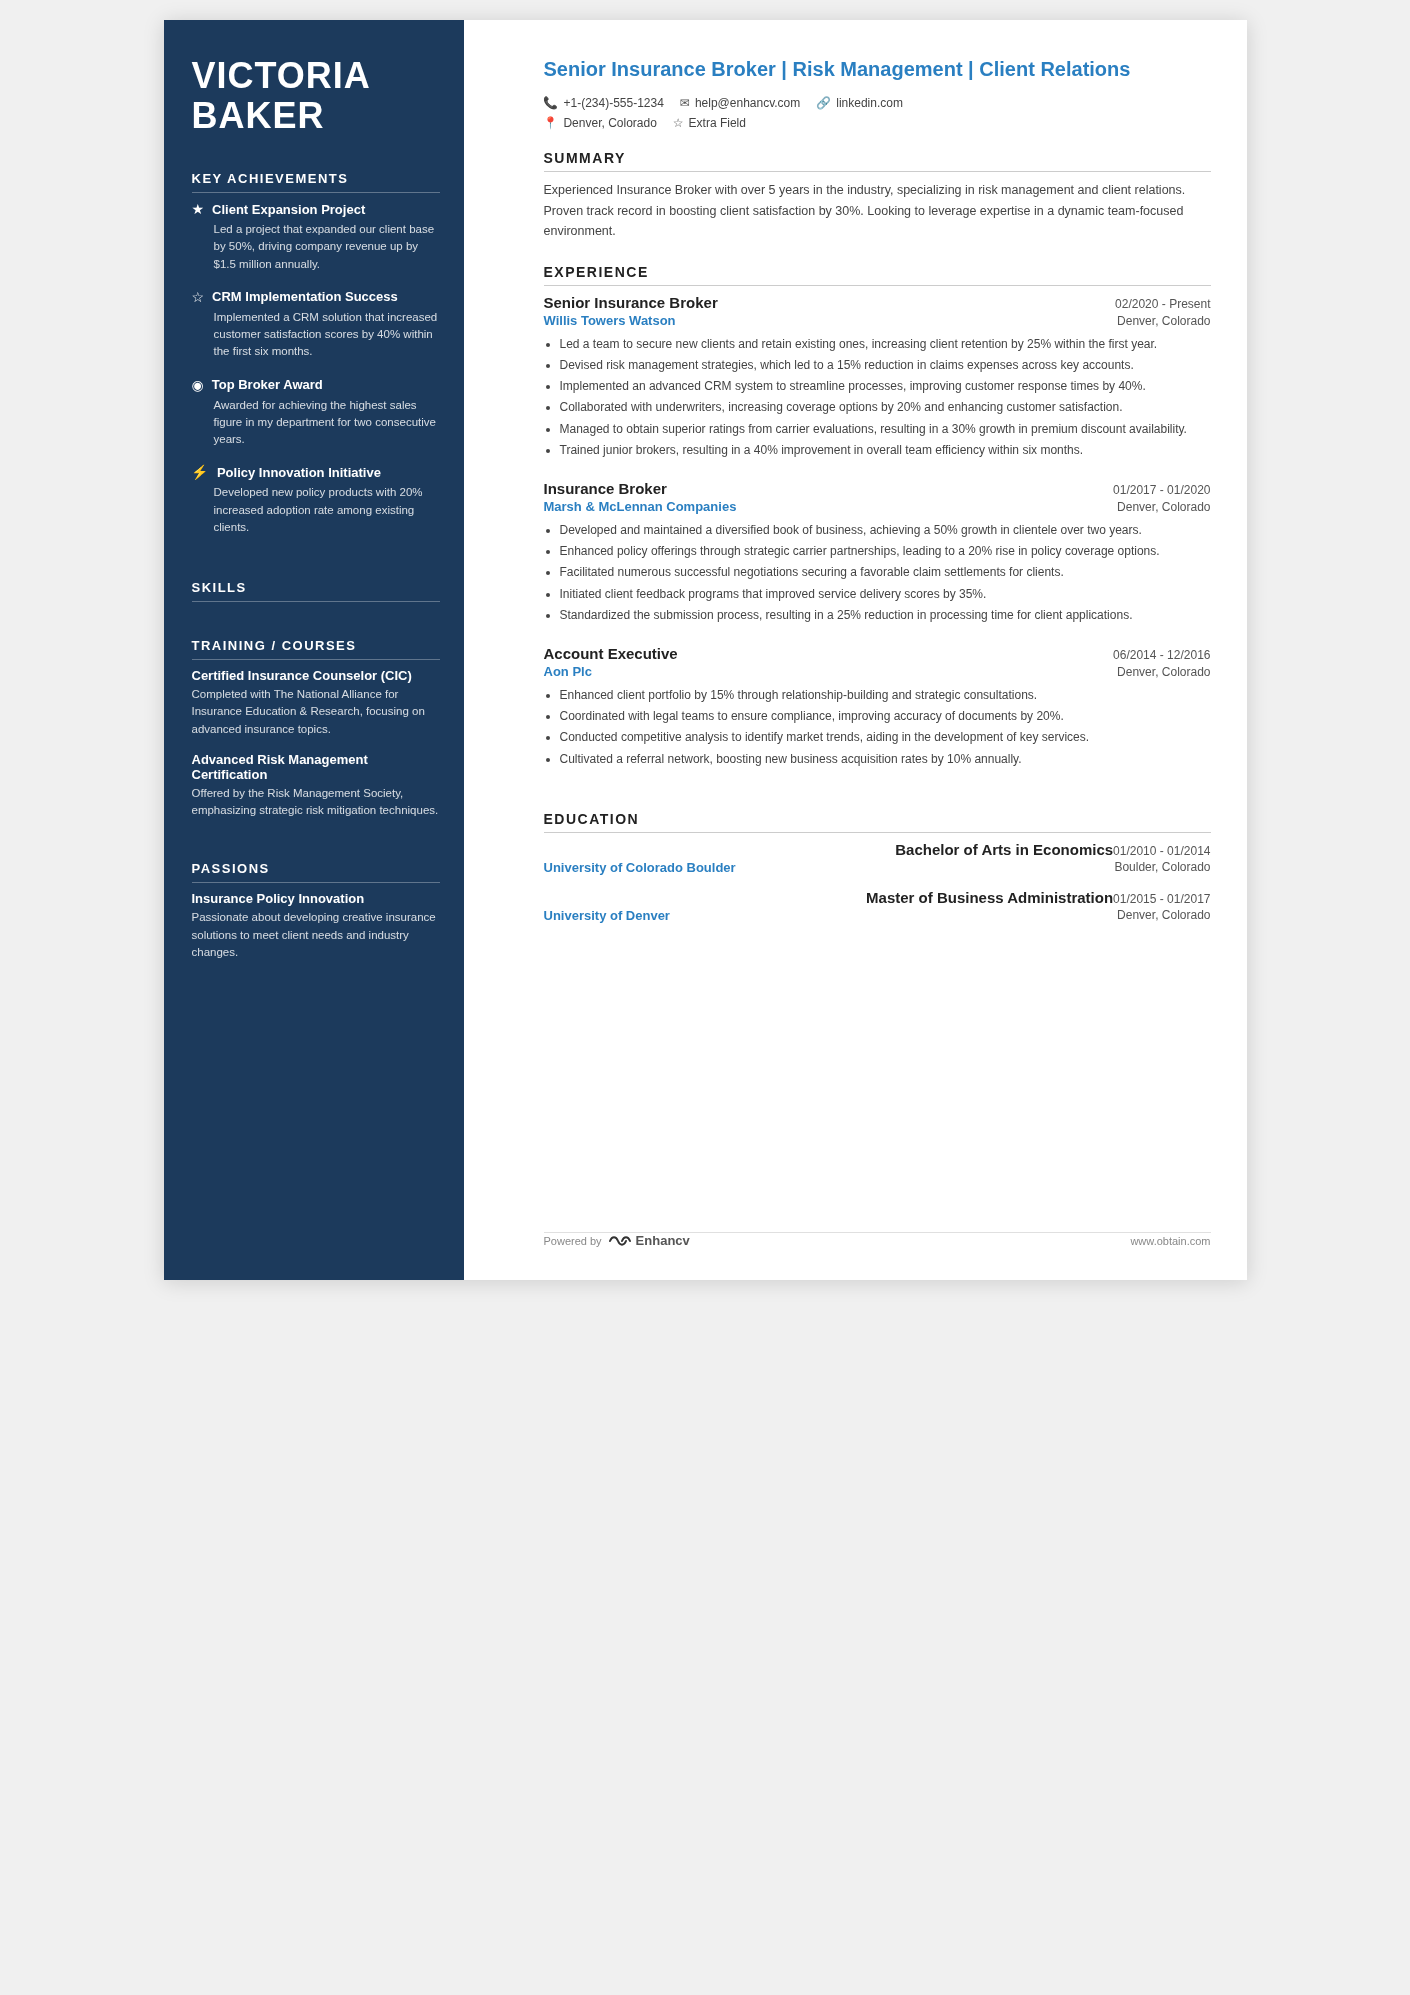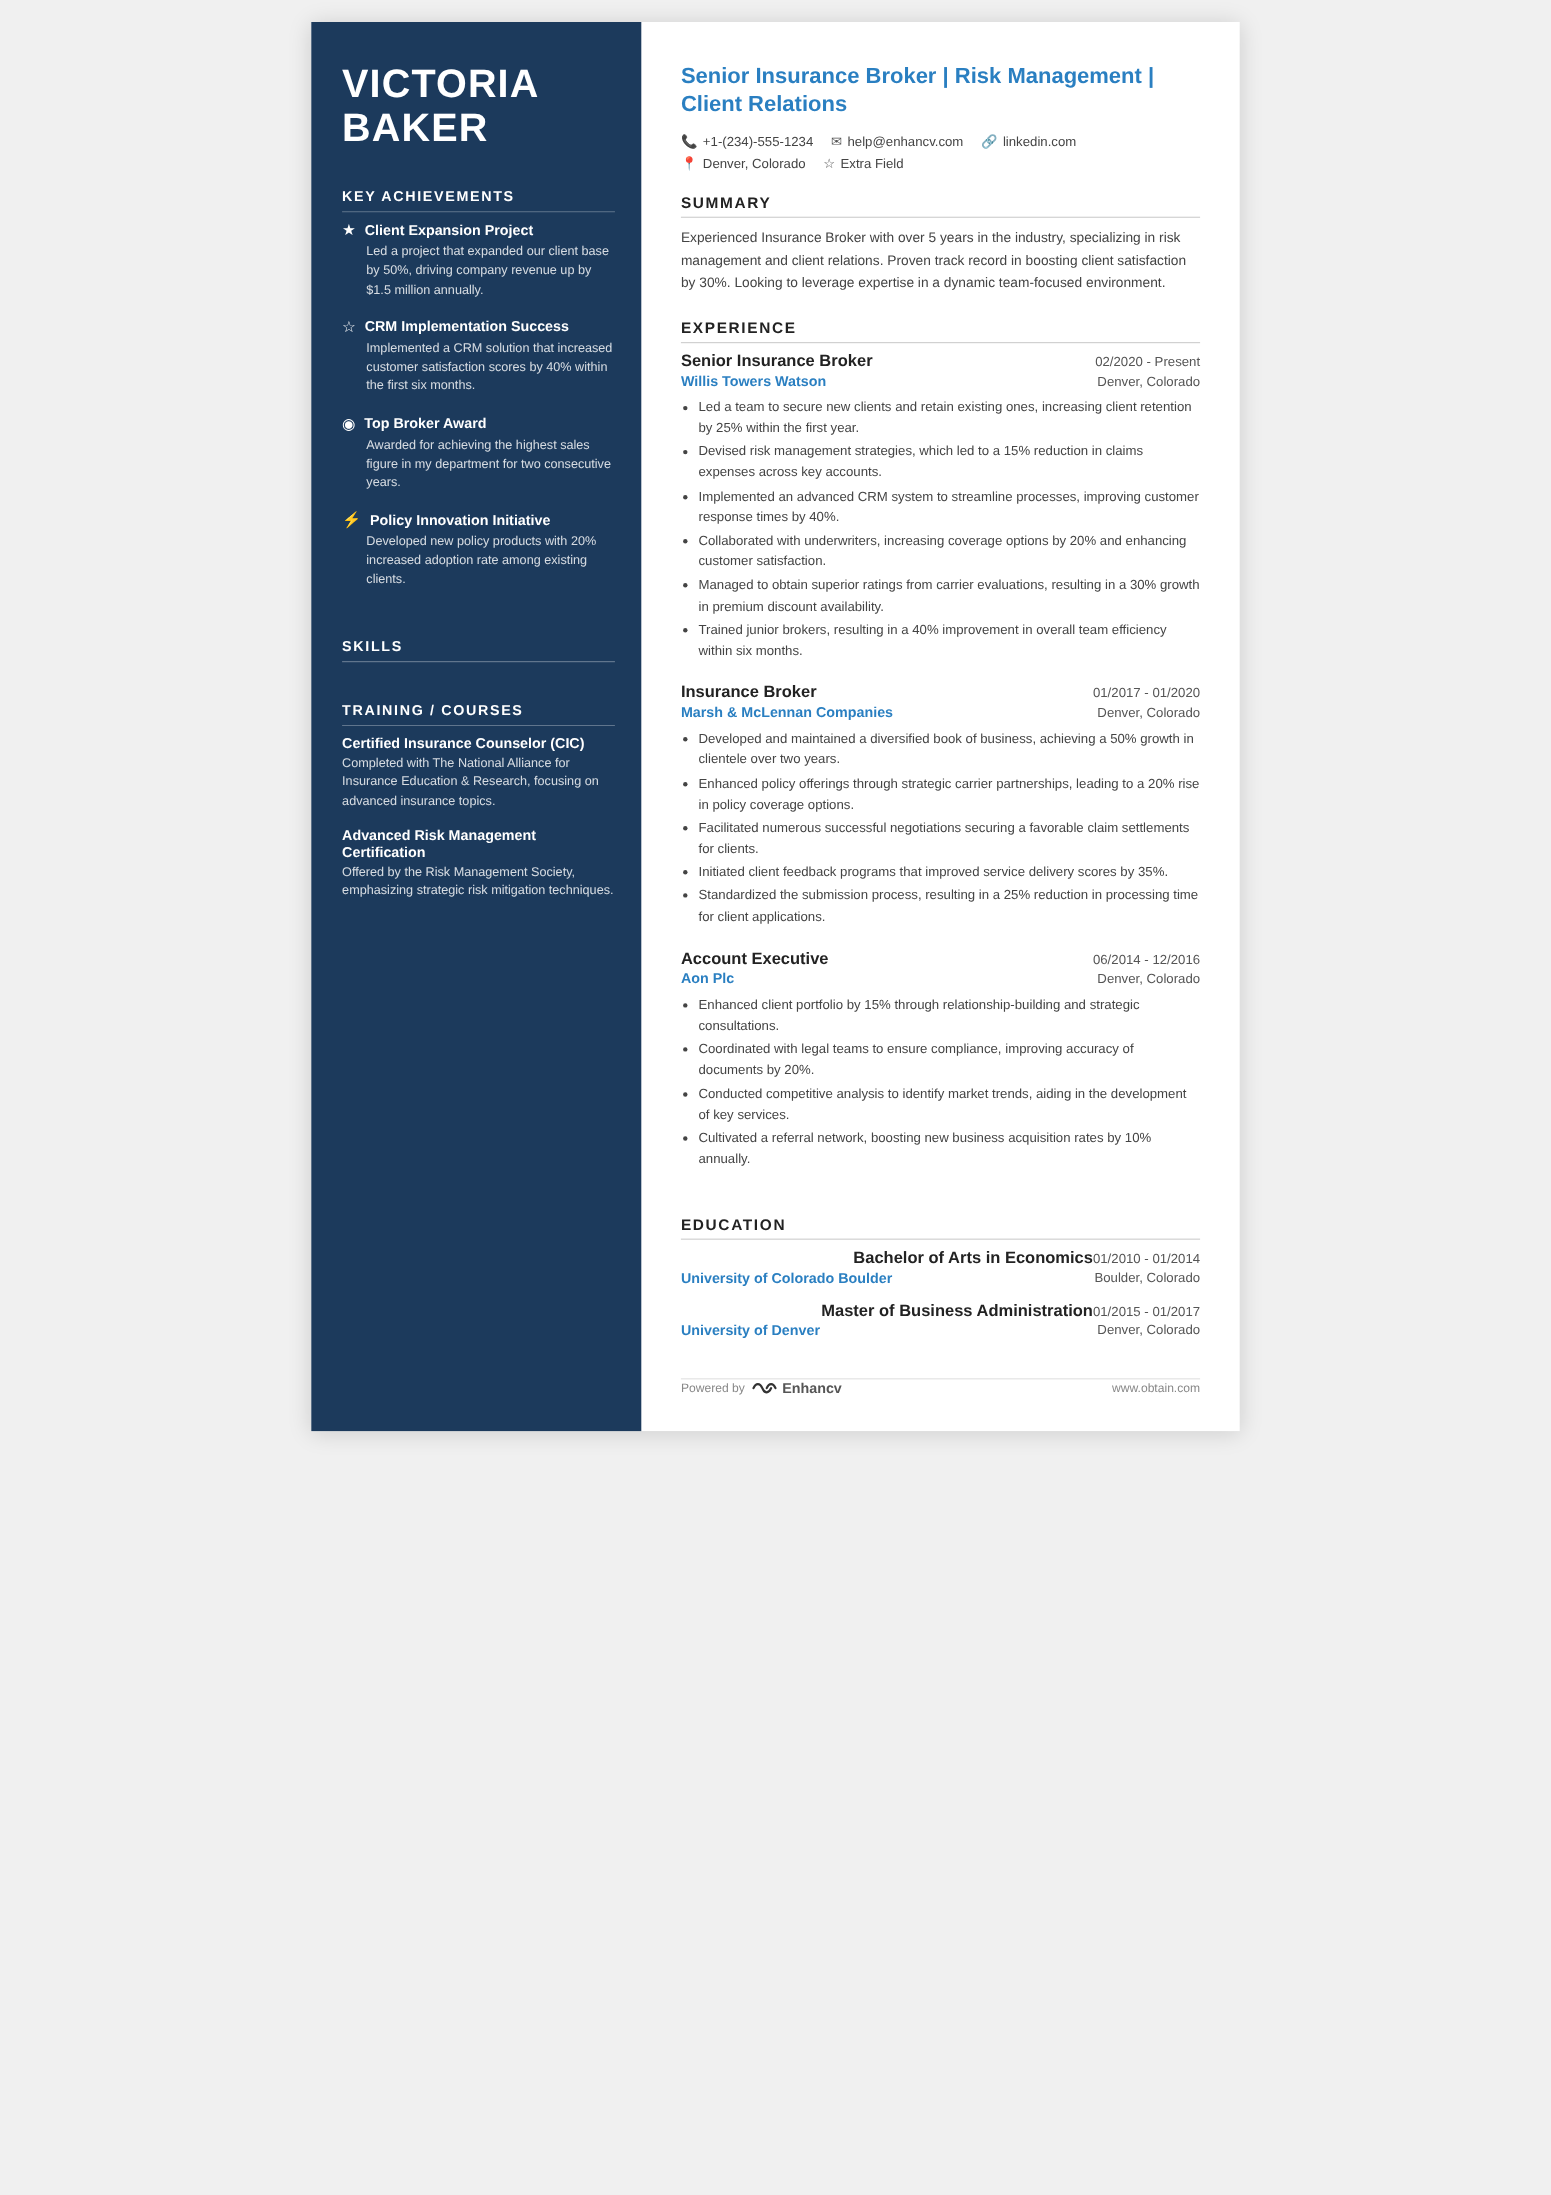--- a/index.html
+++ b/index.html
@@ -6,25 +6,26 @@
     body {
       font-family: 'Arial', sans-serif;
       background: #f0f0f0;
       display: flex;
       justify-content: center;
       align-items: flex-start;
       min-height: 100vh;
       padding: 20px;
     }
     .resume {
-      width: 844px;
+      width: 1083px;
       background: white;
       display: flex;
       min-height: 1260px;
       box-shadow: 0 2px 20px rgba(0,0,0,0.15);
+      gap: 44px;
     }
     
     .sidebar {
       width: 300px;
       min-width: 300px;
       background: #1c3a5c;
       color: white;
       padding: 36px 24px 32px 28px;
       display: flex;
       flex-direction: column;
@@ -328,20 +329,29 @@
           <div class="training-title">Certified Insurance Counselor (CIC)</div>
           <div class="training-desc">Completed with The National Alliance for Insurance Education &amp; Research, focusing on advanced insurance topics.</div>
         </div>
         <div class="training-item">
           <div class="training-title">Advanced Risk Management Certification</div>
           <div class="training-desc">Offered by the Risk Management Society, emphasizing strategic risk mitigation techniques.</div>
         </div>
       </div>
     </div>
 
+    <div class="sidebar-section">
+      <div class="sidebar-section-title">PASSIONS</div>
+      <div>
+        <div class="passion-item">
+          <div class="passion-title">Insurance Policy Innovation</div>
+          <div class="passion-desc">Passionate about developing creative insurance solutions to meet client needs and industry changes.</div>
+        </div>
+      </div>
+    </div>
   </div>
 
   <div class="main">
 
     <div style="margin-bottom: 14px;">
       <div class="main-title">Senior Insurance Broker | Risk Management | Client Relations</div>
       <div class="contact-row">
         <div class="contact-item">
           <span class="contact-icon">📞</span>
           <span>+1-(234)-555-1234</span>

